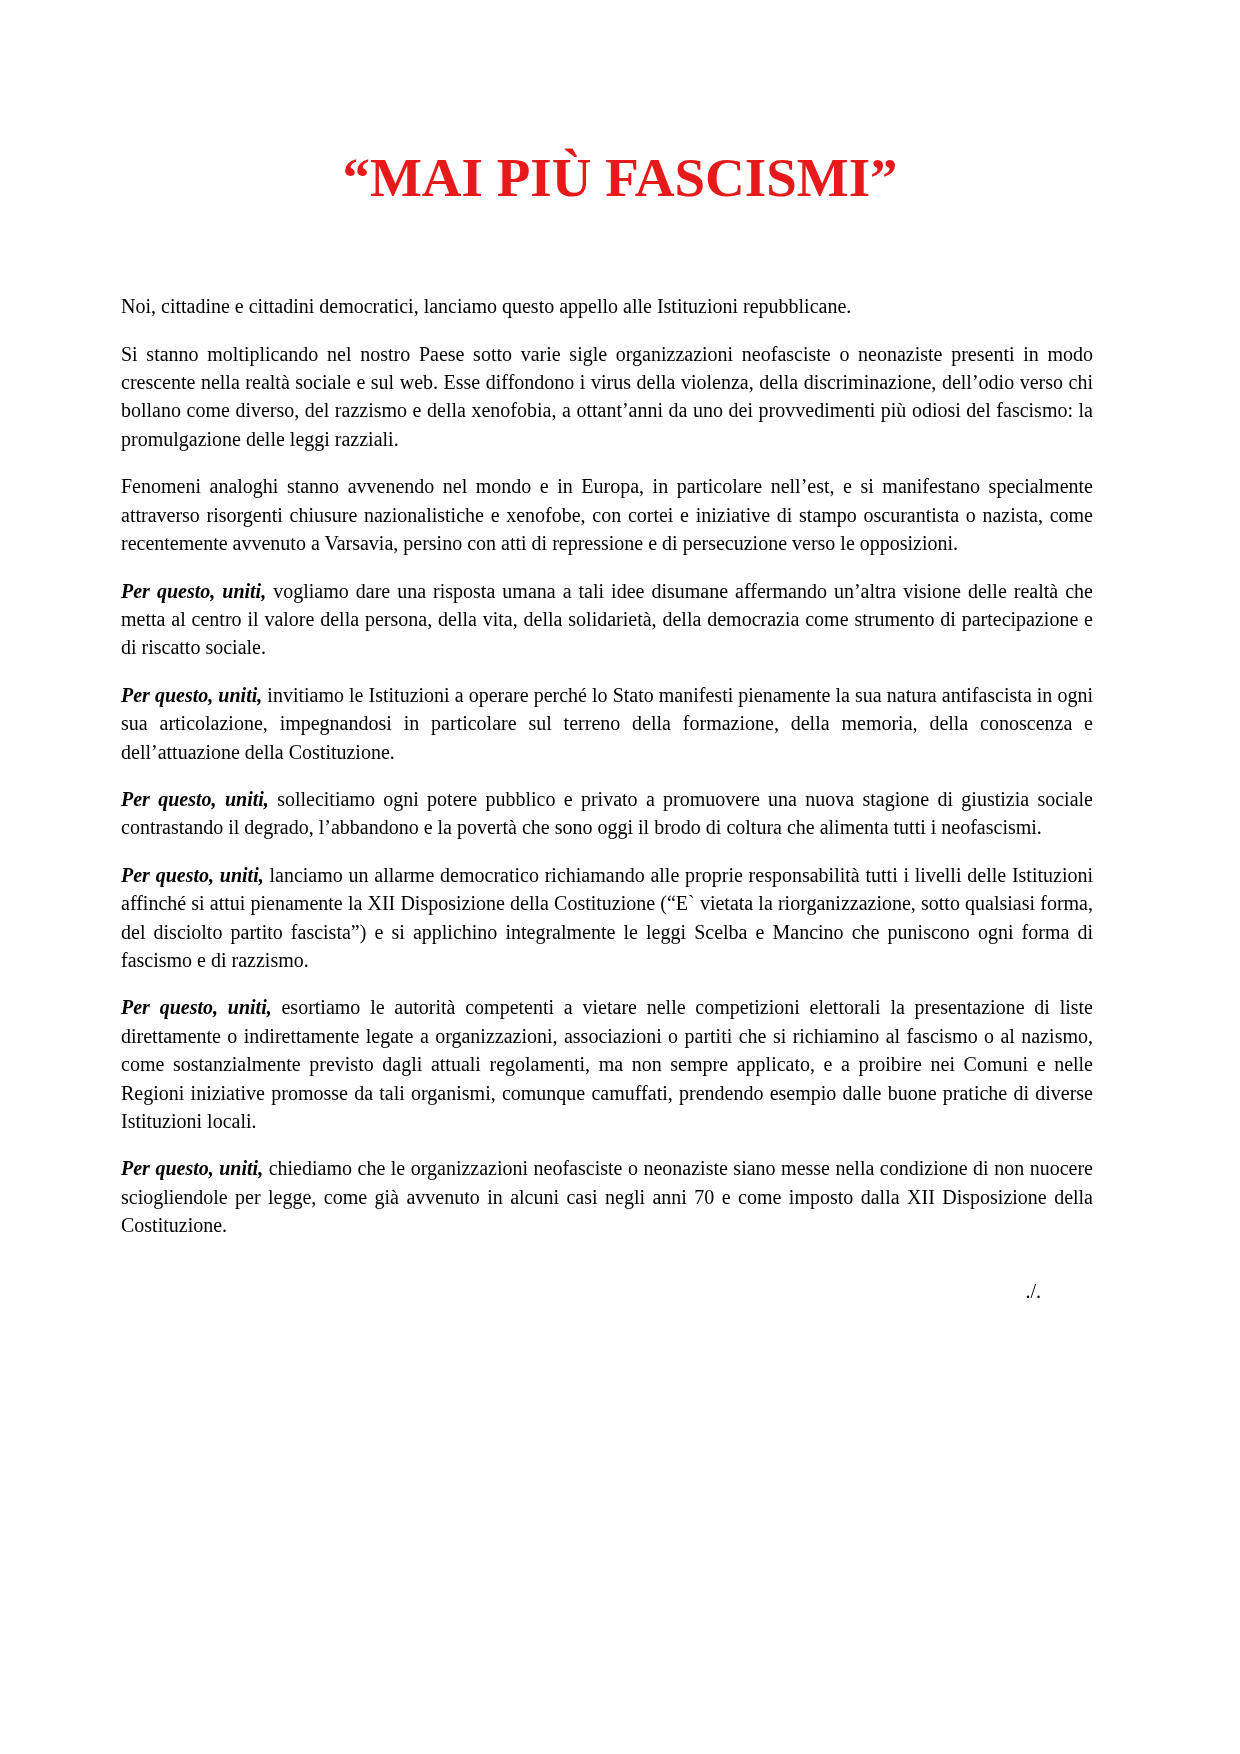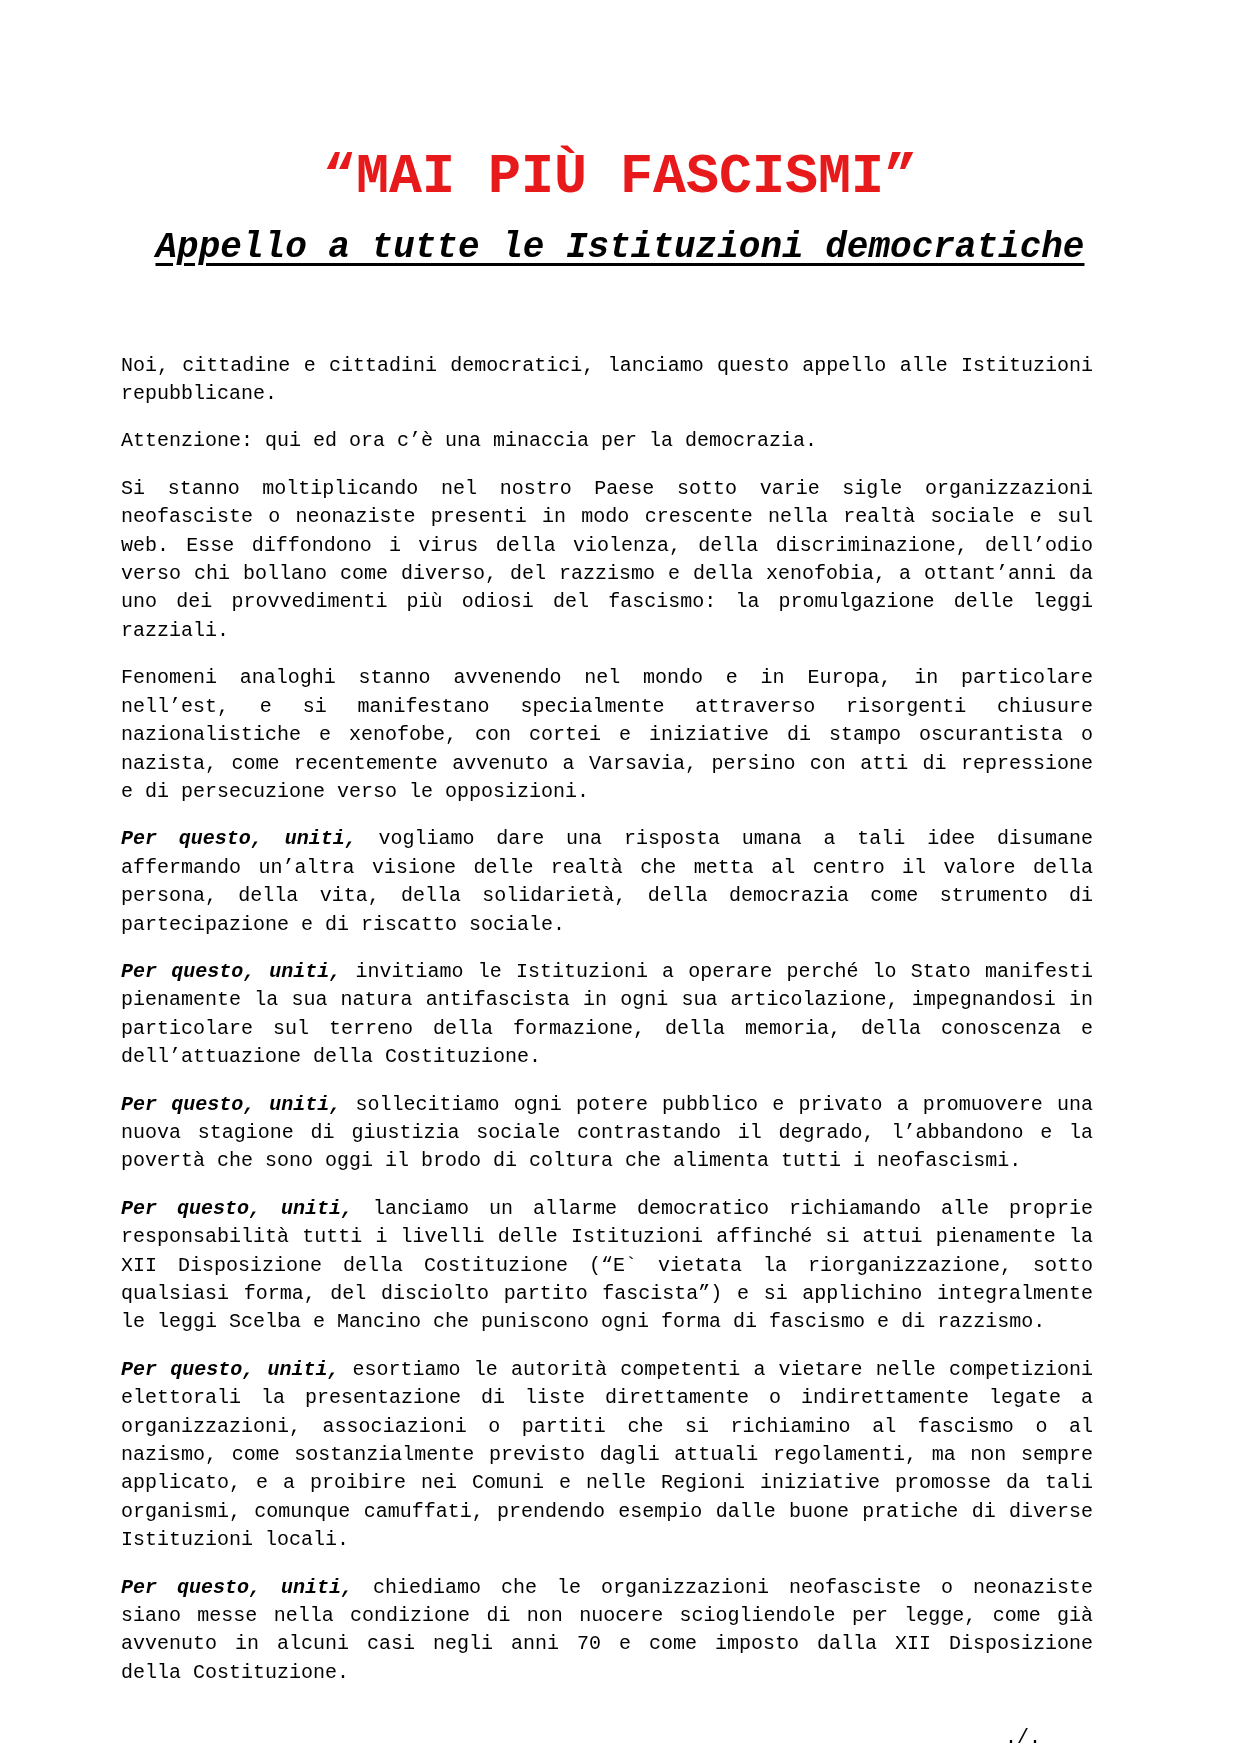--- a/index.html
+++ b/index.html
@@ -6,21 +6,21 @@
     margin: 0;
     padding: 0;
     background: #ffffff;
   }
   .page {
     position: relative;
     width: 1240px;
     height: 1754px;
     background: #ffffff;
     overflow: hidden;
-    font-family: Liberation Mono, monospace;
+    font-family: Liberation Serif, serif;
     color: #000000;
   }
   .doc-title {
     margin: 146px 0 0 0;
     text-align: center;
     font-size: 55px;
     line-height: 1.15;
     font-weight: bold;
     letter-spacing: 0px;
     color: #e8191a;
@@ -60,27 +60,25 @@
     color: #000000;
   }
 </style>
 </head>
 <body>
 
 <div class="page">
 
   <h1 class="doc-title">“MAI PIÙ FASCISMI”</h1>
 
-  <h2 class="doc-subtitle">Appello a tutte le Istituzioni democratiche</h2>
 
   <div class="doc-body">
 
     <p class="para"><span class="lead"></span><span>Noi, cittadine e cittadini democratici, lanciamo questo appello alle Istituzioni repubblicane.</span></p>
 
-    <p class="para"><span class="lead"></span><span>Attenzione: qui ed ora c’è una minaccia per la democrazia.</span></p>
 
     <p class="para"><span class="lead"></span><span>Si stanno moltiplicando nel nostro Paese sotto varie sigle organizzazioni neofasciste o neonaziste presenti in modo crescente nella realtà sociale e sul web. Esse diffondono i virus della violenza, della discriminazione, dell’odio verso chi bollano come diverso, del razzismo e della xenofobia, a ottant’anni da uno dei provvedimenti più odiosi del fascismo: la promulgazione delle leggi razziali.</span></p>
 
     <p class="para"><span class="lead"></span><span>Fenomeni analoghi stanno avvenendo nel mondo e in Europa, in particolare nell’est, e si manifestano specialmente attraverso risorgenti chiusure nazionalistiche e xenofobe, con cortei e iniziative di stampo oscurantista o nazista, come recentemente avvenuto a Varsavia, persino con atti di repressione e di persecuzione verso le opposizioni.</span></p>
 
     <p class="para"><span class="lead">Per questo, uniti,</span><span> vogliamo dare una risposta umana a tali idee disumane affermando un’altra visione delle realtà che metta al centro il valore della persona, della vita, della solidarietà, della democrazia come strumento di partecipazione e di riscatto sociale.</span></p>
 
     <p class="para"><span class="lead">Per questo, uniti,</span><span> invitiamo le Istituzioni a operare perché lo Stato manifesti pienamente la sua natura antifascista in ogni sua articolazione, impegnandosi in particolare sul terreno della formazione, della memoria, della conoscenza e dell’attuazione della Costituzione.</span></p>
 
     <p class="para"><span class="lead">Per questo, uniti,</span><span> sollecitiamo ogni potere pubblico e privato a promuovere una nuova stagione di giustizia sociale contrastando il degrado, l’abbandono e la povertà che sono oggi il brodo di coltura che alimenta tutti i neofascismi.</span></p>

